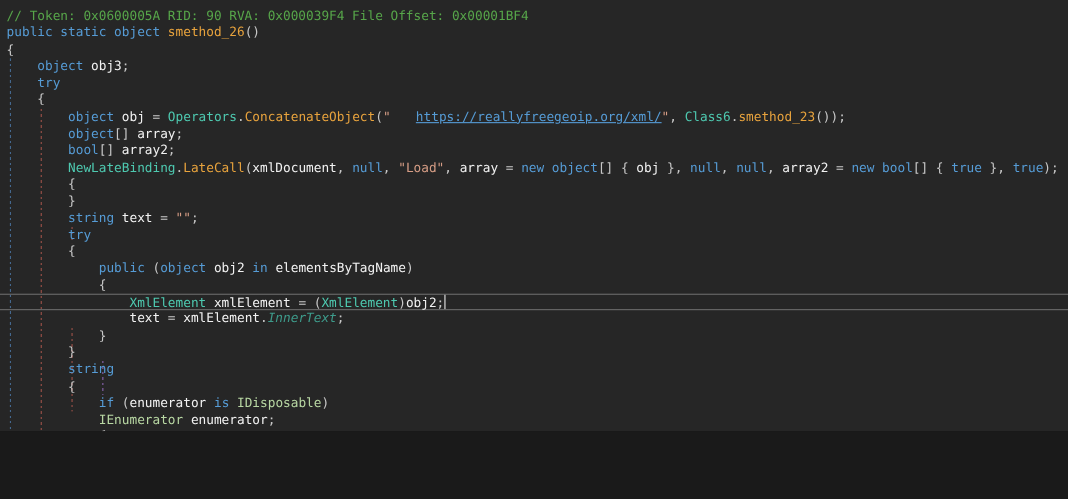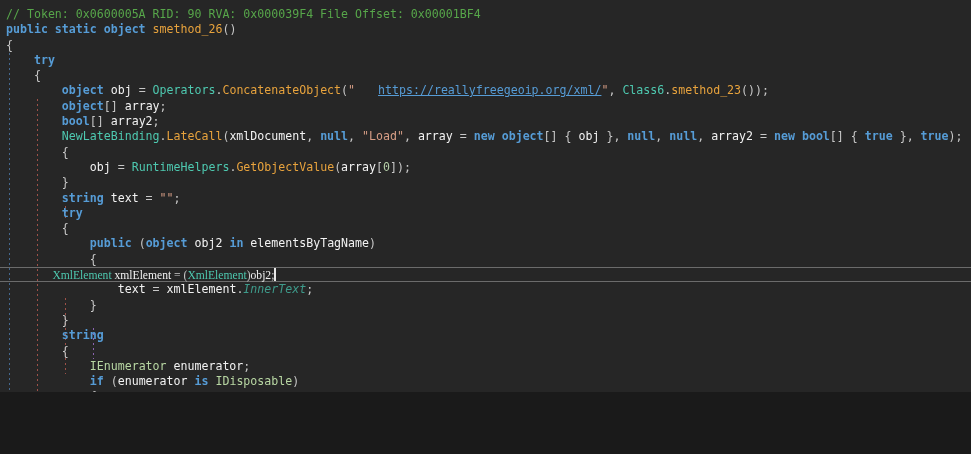--- a/index.html
+++ b/index.html
@@ -36,24 +36,23 @@
   .line {
     white-space: pre;
     height: 15.3px;
     box-sizing: border-box;
     margin-left: -6px;
     padding-left: 6px;
   }
   .line.current {
     border-top: 1px solid var(--ed-curborder, #6B6B6B);
     border-bottom: 1px solid var(--ed-curborder, #6B6B6B);
-    font-family: Liberation Serif, serif;
   }
   .tok-c   { color: var(--tok-c); }
-  .tok-k   { color: var(--tok-k); font-weight: bold; }
+  .tok-k   { color: var(--tok-k); }
   .tok-t   { color: var(--tok-t); }
   .tok-i   { color: var(--tok-i); }
   .tok-m   { color: var(--tok-m); text-align: center; }
   .tok-s   { color: var(--tok-s); }
   .tok-u   { color: var(--tok-u); text-decoration: underline; margin-left: 23px; }
   .tok-n   { color: var(--tok-n); }
   .tok-p   { color: var(--tok-p); }
   .tok-l   { color: var(--tok-l); }
   .tok-prop{ color: var(--tok-prop); font-style: italic; }
   .caret {
@@ -73,37 +72,37 @@
       <div class="guide" style="left: calc(4.5ch + 6px); top: 98.8px; height: 367.2px; background: repeating-linear-gradient(rgb(158, 81, 72) 0px, rgb(158, 81, 72) 2px, transparent 2px, transparent 5px);"></div>
       <div class="guide" style="left: calc(8.5ch + 6px); top: 205.9px; height: 15.3px; background: repeating-linear-gradient(rgb(158, 81, 72) 0px, rgb(158, 81, 72) 2px, transparent 2px, transparent 5px);"></div>
       <div class="guide" style="left: calc(8.5ch + 6px); top: 297.7px; height: 76.5px; background: repeating-linear-gradient(rgb(158, 81, 72) 0px, rgb(158, 81, 72) 2px, transparent 2px, transparent 5px);"></div>
       <div class="guide" style="left: calc(8.5ch + 6px); top: 420.1px; height: 45.9px; background: repeating-linear-gradient(rgb(158, 81, 72) 0px, rgb(158, 81, 72) 2px, transparent 2px, transparent 5px);"></div>
       <div class="guide" style="left: calc(12.5ch + 6px); top: 328.3px; height: 30.6px; background: repeating-linear-gradient(rgb(138, 99, 176) 0px, rgb(138, 99, 176) 2px, transparent 2px, transparent 5px);"></div>
     </div>
   <div class="code">
       <div class="line"><span class="tok-c">// Token: 0x0600005A RID: 90 RVA: 0x000039F4 File Offset: 0x00001BF4</span></div>
       <div class="line"><span class="tok-k">public static object </span><span class="tok-m">smethod_26</span><span class="tok-p">()</span></div>
       <div class="line"><span class="tok-p">{</span></div>
+      <div class="line"><span class="tok-p">    </span><span class="tok-k">object</span><span class="tok-l"> obj3</span><span class="tok-p">;</span></div>
       <div class="line"><span class="tok-p">    </span><span class="tok-k">try</span></div>
       <div class="line"><span class="tok-p">    {</span></div>
       <div class="line"><span class="tok-p">        </span><span class="tok-k">object</span><span class="tok-l"> obj</span><span class="tok-p"> = </span><span class="tok-t">Operators</span><span class="tok-p">.</span><span class="tok-m">ConcatenateObject</span><span class="tok-p">(</span><span class="tok-s">"</span><span class="tok-u">https://reallyfreegeoip.org/xml/</span><span class="tok-s">"</span><span class="tok-p">, </span><span class="tok-t">Class6</span><span class="tok-p">.</span><span class="tok-m">smethod_23</span><span class="tok-p">());</span></div>
       <div class="line"><span class="tok-p">        </span><span class="tok-k">object</span><span class="tok-p">[] </span><span class="tok-l">array</span><span class="tok-p">;</span></div>
       <div class="line"><span class="tok-p">        </span><span class="tok-k">bool</span><span class="tok-p">[] </span><span class="tok-l">array2</span><span class="tok-p">;</span></div>
       <div class="line"><span class="tok-p">        </span><span class="tok-t">NewLateBinding</span><span class="tok-p">.</span><span class="tok-m">LateCall</span><span class="tok-p">(</span><span class="tok-l">xmlDocument</span><span class="tok-p">, </span><span class="tok-k">null</span><span class="tok-p">, </span><span class="tok-s">"Load"</span><span class="tok-p">, </span><span class="tok-l">array</span><span class="tok-p"> = </span><span class="tok-k">new</span><span class="tok-p"> </span><span class="tok-k">object</span><span class="tok-p">[] { </span><span class="tok-l">obj</span><span class="tok-p"> }, </span><span class="tok-k">null</span><span class="tok-p">, </span><span class="tok-k">null</span><span class="tok-p">, </span><span class="tok-l">array2</span><span class="tok-p"> = </span><span class="tok-k">new</span><span class="tok-p"> </span><span class="tok-k">bool</span><span class="tok-p">[] { </span><span class="tok-k">true</span><span class="tok-p"> }, </span><span class="tok-k">true</span><span class="tok-p">);</span></div>
       <div class="line"><span class="tok-p">        {</span></div>
-      <div class="line"><span class="tok-p">            </span><span class="tok-l">obj</span><span class="tok-p"> = </span><span class="tok-t">RuntimeHelpers</span><span class="tok-p">.</span><span class="tok-m">GetObjectValue</span><span class="tok-p">(</span><span class="tok-l">array</span><span class="tok-p">[</span><span class="tok-n">0</span><span class="tok-p">]);</span></div>
       <div class="line"><span class="tok-p">        }</span></div>
       <div class="line"><span class="tok-p">        </span><span class="tok-k">string</span><span class="tok-l"> text</span><span class="tok-p"> = </span><span class="tok-s">""</span><span class="tok-p">;</span></div>
       <div class="line"><span class="tok-p">        </span><span class="tok-k">try</span></div>
       <div class="line"><span class="tok-p">        {</span></div>
       <div class="line"><span class="tok-p">            </span><span class="tok-k">public</span><span class="tok-p"> (</span><span class="tok-k">object</span><span class="tok-l"> obj2</span><span class="tok-p"> </span><span class="tok-k">in</span><span class="tok-l"> elementsByTagName</span><span class="tok-p">)</span></div>
       <div class="line"><span class="tok-p">            {</span></div>
       <div class="line current"><span class="tok-p">                </span><span class="tok-t">XmlElement</span><span class="tok-l"> xmlElement</span><span class="tok-p"> = (</span><span class="tok-t">XmlElement</span><span class="tok-p">)</span><span class="tok-l">obj2</span><span class="tok-p">;</span><span class="caret"></span></div>
       <div class="line"><span class="tok-p">                </span><span class="tok-l">text</span><span class="tok-p"> = </span><span class="tok-l">xmlElement</span><span class="tok-p">.</span><span class="tok-prop">InnerText</span><span class="tok-p">;</span></div>
       <div class="line"><span class="tok-p">            }</span></div>
       <div class="line"><span class="tok-p">        }</span></div>
       <div class="line"><span class="tok-p">        </span><span class="tok-k">string</span></div>
       <div class="line"><span class="tok-p">        {</span></div>
+      <div class="line"><span class="tok-p">            </span><span class="tok-k">if</span><span class="tok-p"> (</span><span class="tok-l">enumerator</span><span class="tok-p"> </span><span class="tok-k">is</span><span class="tok-p"> </span><span class="tok-i">IDisposable</span><span class="tok-p">)</span></div>
       <div class="line"><span class="tok-p">            </span><span class="tok-i">IEnumerator</span><span class="tok-l"> enumerator</span><span class="tok-p">;</span></div>
-      <div class="line"><span class="tok-p">            </span><span class="tok-k">if</span><span class="tok-p"> (</span><span class="tok-l">enumerator</span><span class="tok-p"> </span><span class="tok-k">is</span><span class="tok-p"> </span><span class="tok-i">IDisposable</span><span class="tok-p">)</span></div>
       <div class="line"><span class="tok-p">            {</span></div>
     </div>
 </div>
 
 </body></html>

